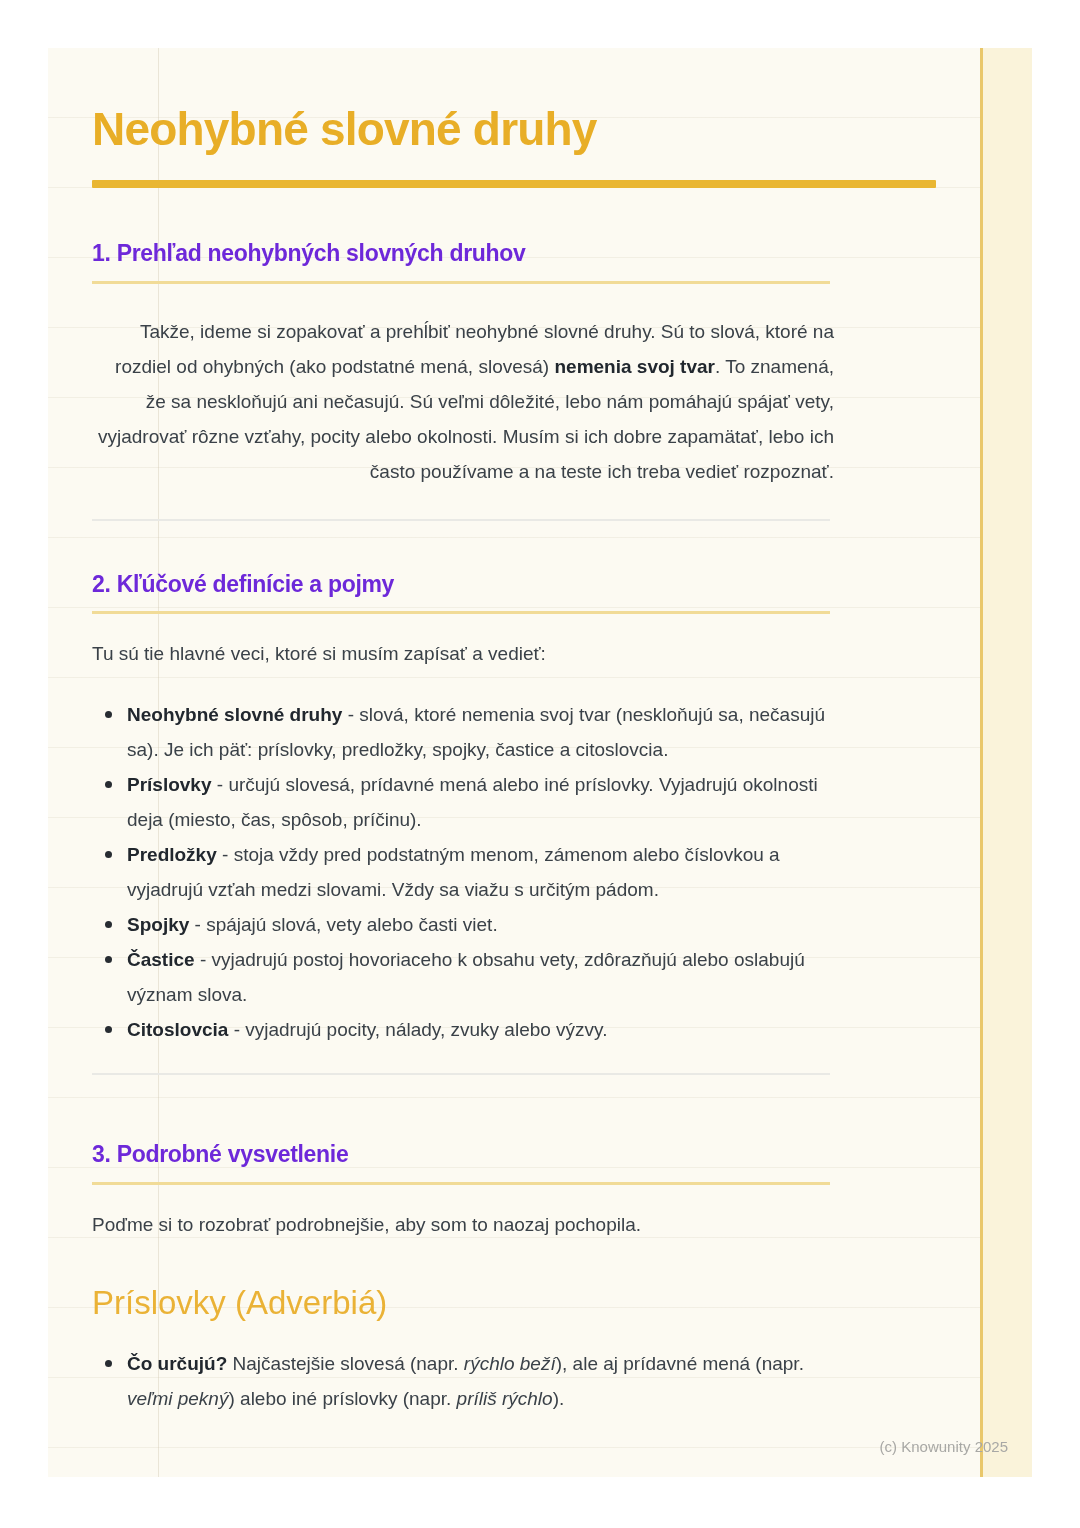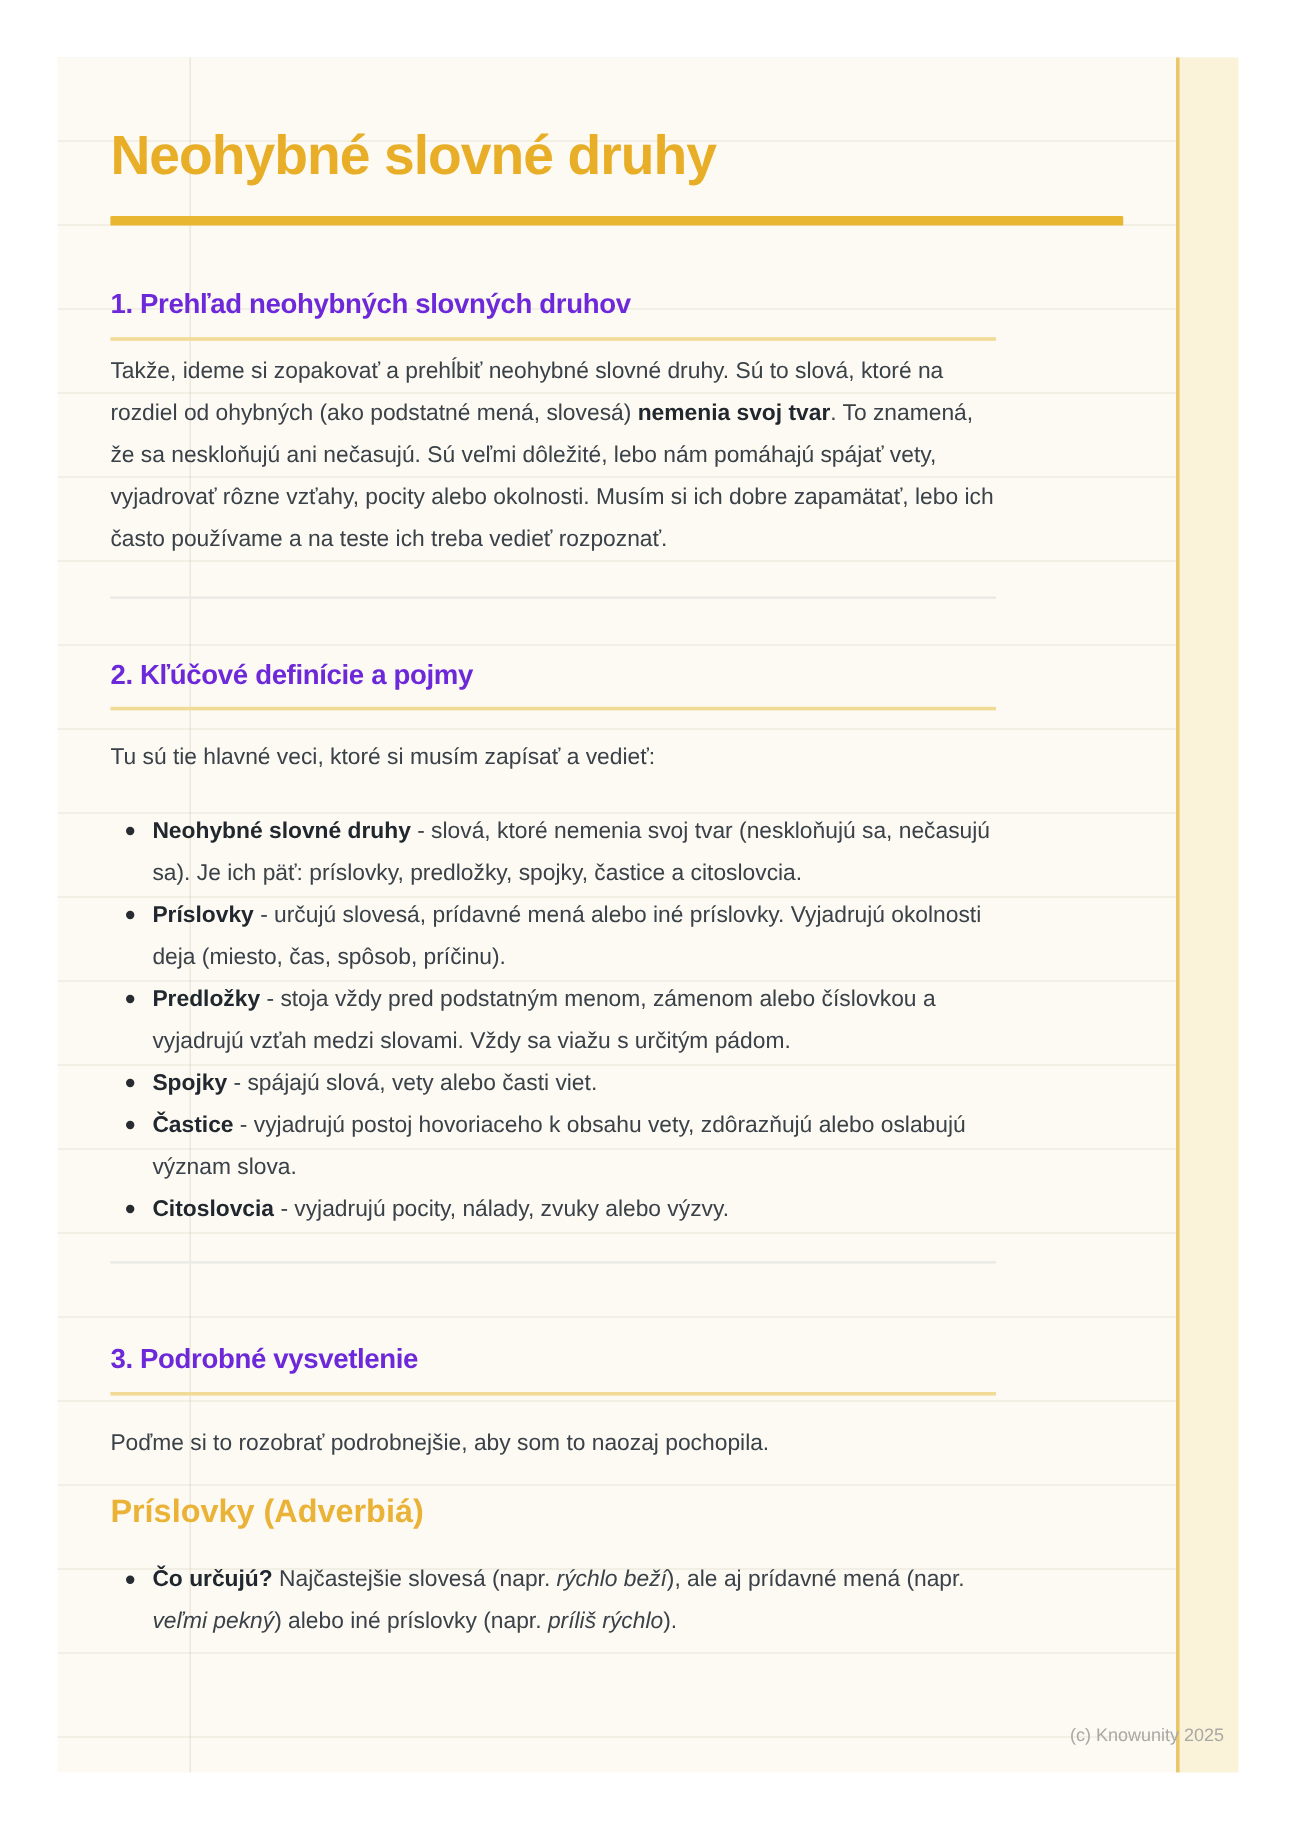--- a/index.html
+++ b/index.html
@@ -50,46 +50,46 @@
     color:#6d28d9;
   }
   .h2-s1 { margin-top:52px; }
   .h2-s2 { margin-top:50px; }
   .h2-s3 { margin-top:66px; }
   .rule-thin { margin-top:14px; width:738px; height:3px; background:#F1DB97; }
 
   .body, .bullets li {
     font-size:19px; line-height:35px; color:#3A4148;
   }
-  .p-main { margin-top:8px; }
+  .p-main { margin-top:30px;text-align:right; }
   .p-intro { margin-top:22px; }
 
   .divider { margin-top:30px; width:738px; height:2px; background:#E9E9E5; }
   .divider-2 { margin-top:26px; }
 
   .bullets { margin-top:26px; list-style:none; }
   .bullets li { position:relative; padding-left:35px; }
   .bullets li + li { margin-top:0; }
   .bullets li::before {
     content:""; position:absolute; left:13px; top:14px;
     width:7px; height:7px; border-radius:50%; background:#272C32;
   }
 
   h3 {
-    margin-top:24px;
-    font-size:27px; line-height:1.15; font-weight:bold;
+    margin-top:42px;
+    font-size:33px; line-height:1.15; font-weight:normal;
     color:#EAB236;
   }
   .bullets-last { margin-top:24px; }
 
   .run-b { font-weight:bold; color:#21272E; }
   .run-i { font-style:italic; }
 
   .footer {
-    position:absolute; top:1390px; right:12px; z-index:6;
+    position:absolute; top:1390px; right:24px; z-index:6;
     font-size:15px; color:#A8A8A5;
   }
 </style>
 </head>
 <body>
 
 <div class="page">
   <div class="card">
     <div class="ruling"></div>
     <div class="margin-line"></div>

